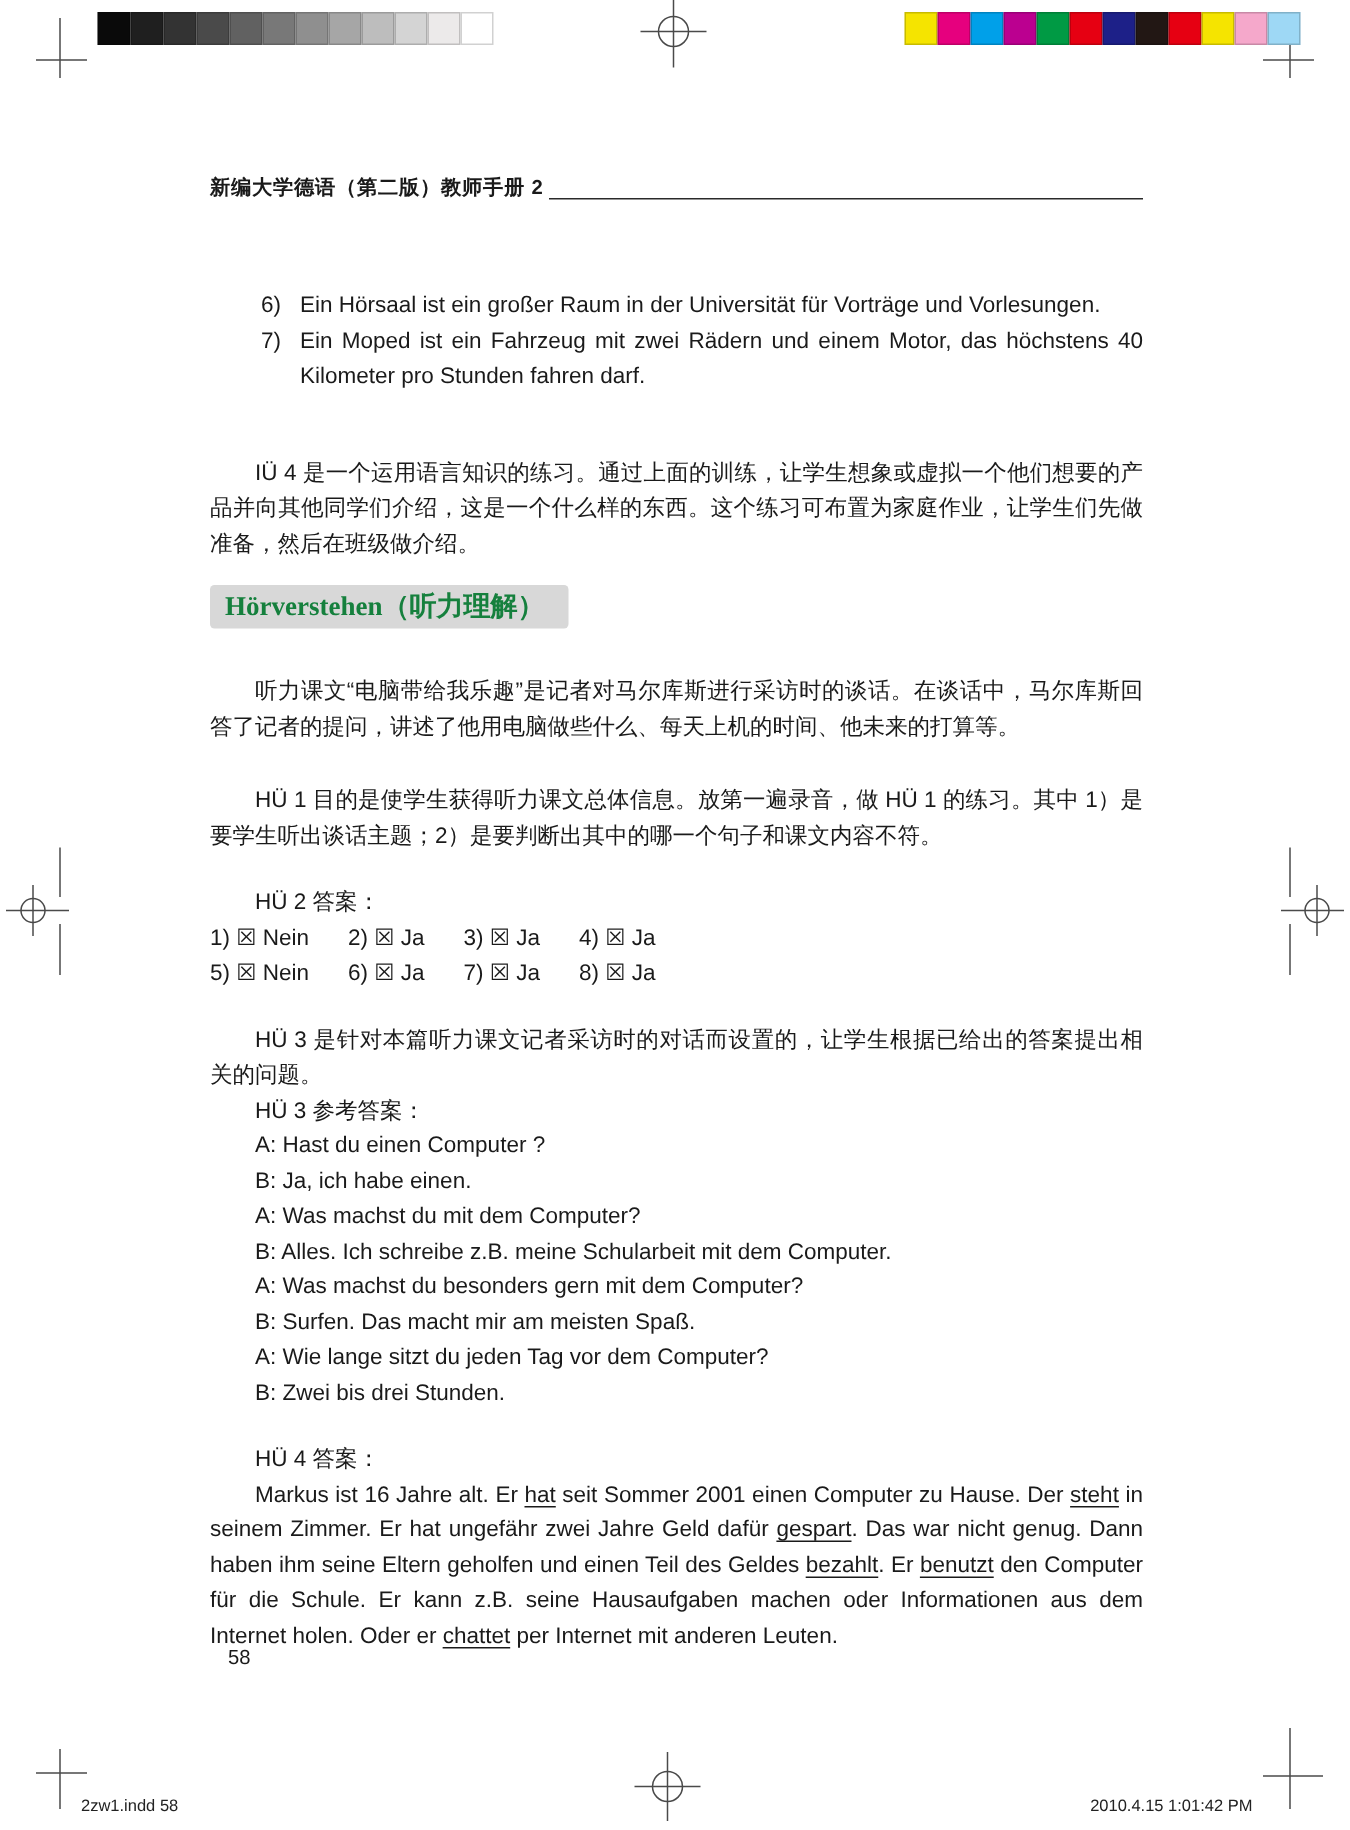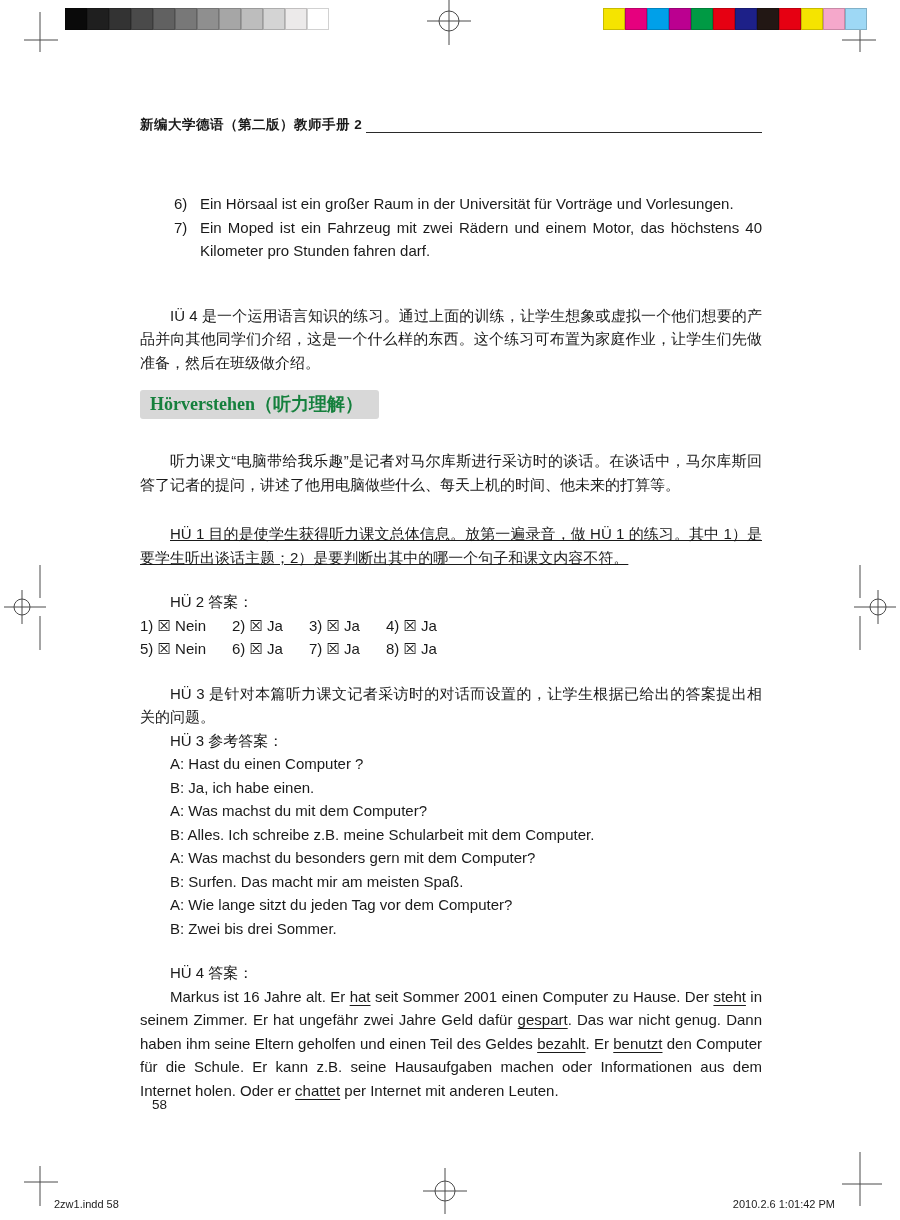--- a/index.html
+++ b/index.html
@@ -22,21 +22,21 @@
   .header-rule{flex:1;border-bottom:1.2px solid #2a2a2a;margin-left:4px;margin-bottom:1px;height:1px;}
 
   
   .content{
     position:absolute;left:140px;top:192px;width:622px;
     font-size:15px;line-height:23.5px;text-align:justify;
   }
   .list-item{position:relative;padding-left:60px;}
   .list-item .num{position:absolute;left:34px;}
   .para{text-indent:2em;margin:0;}
-  .mt{margin-top:26px;text-decoration:underline;}
+  .mt{margin-top:26px;}
   .section-heading{
     display:inline-block;margin-top:16px;margin-bottom:2px;
     background:#d8d8d8;border-radius:3px;
     padding:2px 16px 3px 10px;
     font-family:"Liberation Serif","DejaVu Serif",serif;
     font-weight:bold;font-size:18px;line-height:24px;color:#15803d;
     text-indent:0;
   }
   .indent{text-indent:2em;}
   .ans-line .hu1-cell{margin-right:48px;}
@@ -151,23 +151,23 @@
   <p class="para" style="margin-top:21px">HÜ 3 是针对本篇听力课文记者采访时的对话而设置的，让学生根据已给出的答案提出相关的问题。</p>
   <div class="indent">HÜ 3 参考答案：</div>
   <div class="dialog">
       <div>A: Hast du einen Computer ?</div>
       <div>B: Ja, ich habe einen.</div>
       <div>A: Was machst du mit dem Computer?</div>
       <div>B: Alles. Ich schreibe z.B. meine Schularbeit mit dem Computer.</div>
       <div>A: Was machst du besonders gern mit dem Computer?</div>
       <div>B: Surfen. Das macht mir am meisten Spaß.</div>
       <div>A: Wie lange sitzt du jeden Tag vor dem Computer?</div>
-      <div>B: Zwei bis drei Sommer.</div>
+      <div>B: Zwei bis drei Stunden.</div>
     </div>
 
   <div class="indent" style="margin-top:21px">HÜ 4 答案：</div>
   <p class="para"><span>Markus ist 16 Jahre alt. Er </span><span class="u">hat</span><span> seit Sommer 2001 einen Computer zu Hause. Der </span><span class="u">steht</span><span> in seinem Zimmer. Er hat ungefähr zwei Jahre Geld dafür </span><span class="u">gespart</span><span>. Das war nicht genug. Dann haben ihm seine Eltern geholfen und einen Teil des Geldes </span><span class="u">bezahlt</span><span>. Er </span><span class="u">benutzt</span><span> den Computer für die Schule. Er kann z.B. seine Hausaufgaben machen oder Informationen aus dem Internet holen. Oder er </span><span class="u">chattet</span><span> per Internet mit anderen Leuten.</span></p>
 
 </div>
 
 <div class="page-number">58</div>
 <div class="imprint-left">2zw1.indd   58</div>
-<div class="imprint-right">2010.2.6   1:01:42 PM</div>
+<div class="imprint-right">2010.4.15   1:01:42 PM</div>
 
 </body></html>

